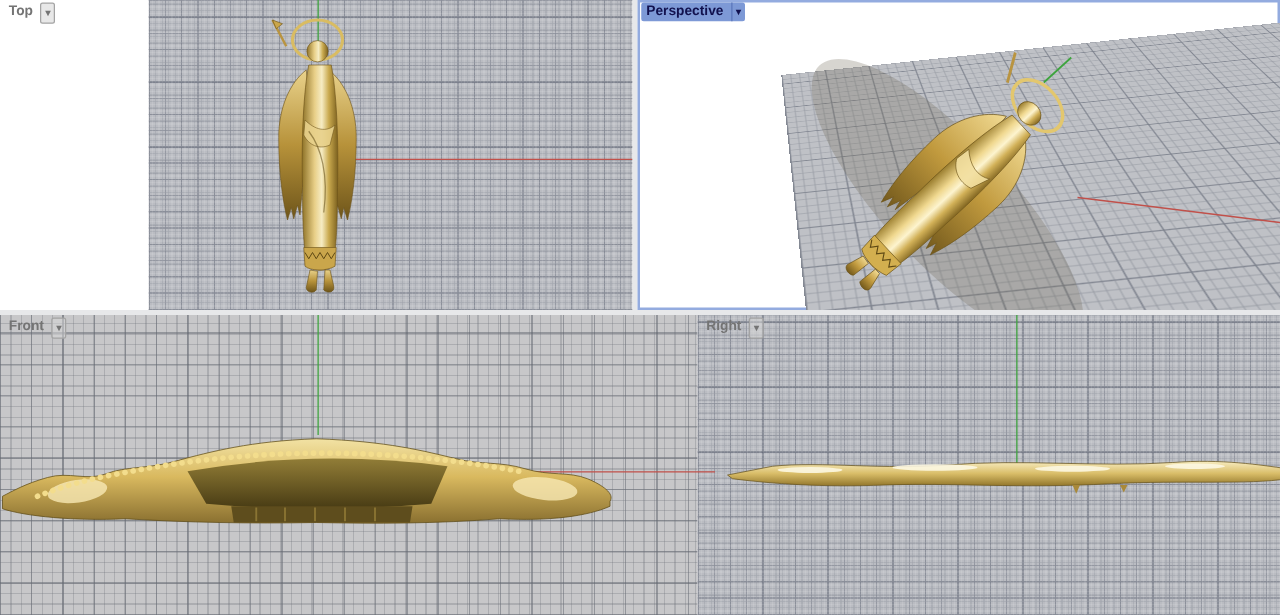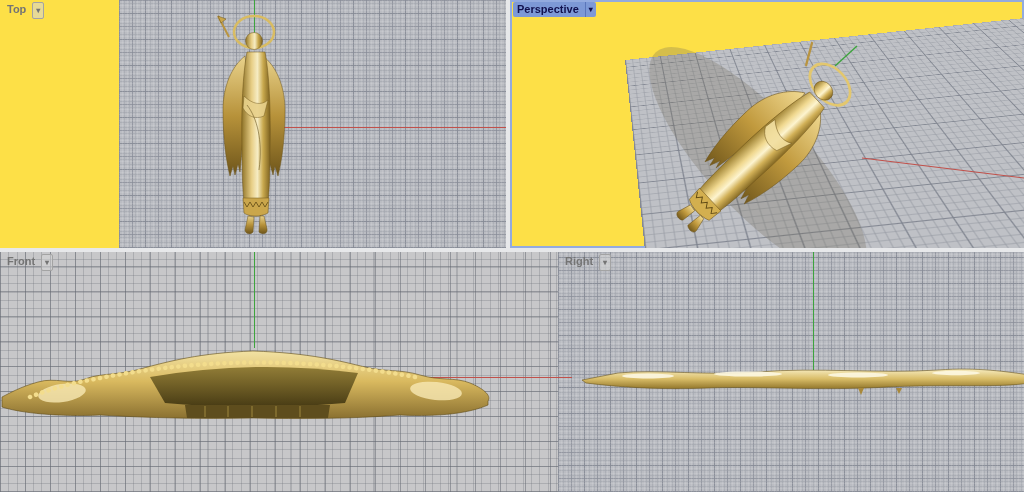--- a/index.html
+++ b/index.html
@@ -1,18 +1,18 @@
 <!DOCTYPE html>
 <html><head>
 <meta charset="utf-8">
 <style>
   html,body{margin:0;padding:0;background:#e7e8ea;}
   .stage{position:relative;width:1024px;height:492px;background:#e7e8ea;overflow:hidden;
          font-family:"Liberation Sans",sans-serif;}
-  .viewport{position:absolute;overflow:hidden;background:#fde047;}
+  .viewport{position:absolute;overflow:hidden;background:#ffffff;}
   .vp-top{left:0;top:0;width:506px;height:248px;}
   .vp-perspective{left:510px;top:0;width:514px;height:248px;}
   .vp-front{left:0;top:252px;width:572px;height:240px;}
   .vp-right{left:510px;top:252px;width:514px;height:240px;margin-left:48px;}
   .viewport.active{outline:2px solid #93abdf;outline-offset:-2px;}
 
   
   .grid-fine{
     background-color:#babcc2;
     background-image:

